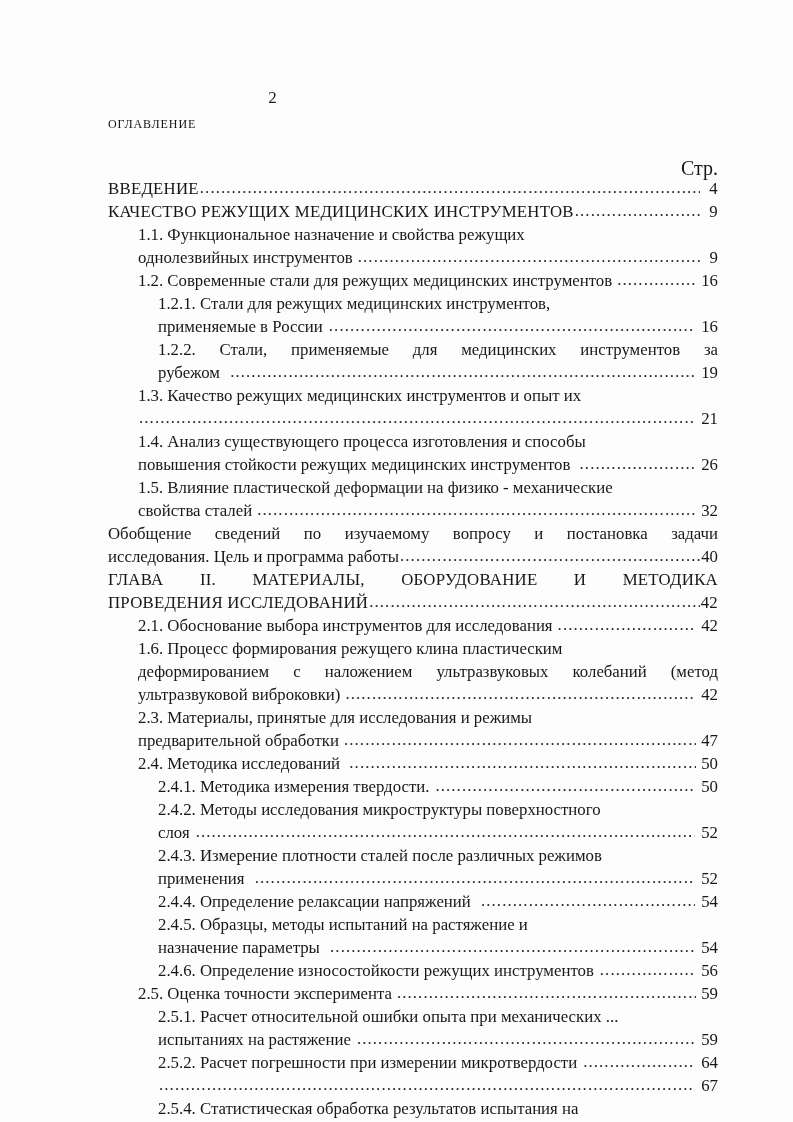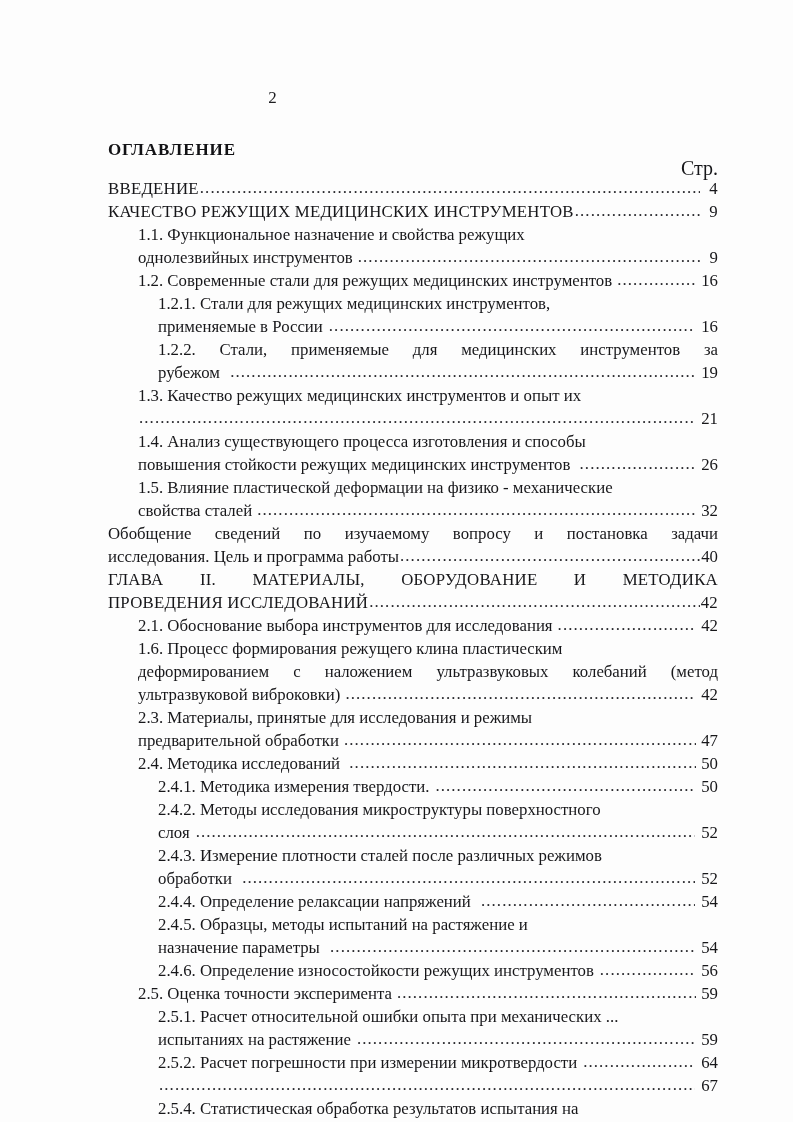--- a/index.html
+++ b/index.html
@@ -26,23 +26,23 @@
     text-align: center;
     font-size: 17px;
     line-height: 20px;
     color: #1d1d20;
   }
 
   
   .toc-heading {
     position: absolute;
     left: 108px;
-    top: 140px;
-    font-size: 17px;
-    font-weight: bold;
+    top: 117px;
+    font-size: 12px;
+    font-weight: normal;
     letter-spacing: 0.9px;
     color: #121215;
   }
 
   
   .col-label {
     position: absolute;
     left: 108px;
     top: 158px;
     width: 610px;
@@ -256,21 +256,21 @@
         <div class="plainline">2.4.2. Методы исследования микроструктуры поверхностного</div>
         <div class="leaderline">
           <span class="txt">слоя</span>
           <span class="dots">................................................................................................................................................................................................................................................................................................................................................................................................................</span>
           <span class="pg">52</span>
         </div>
       </div>
       <div class="entry lvl2">
         <div class="plainline">2.4.3. Измерение плотности сталей после различных режимов</div>
         <div class="leaderline">
-          <span class="txt">обработки </span>
+          <span class="txt">применения </span>
           <span class="dots">................................................................................................................................................................................................................................................................................................................................................................................................................</span>
           <span class="pg">52</span>
         </div>
       </div>
       <div class="entry lvl2">
         <div class="leaderline">
           <span class="txt">2.4.4. Определение релаксации напряжений </span>
           <span class="dots">................................................................................................................................................................................................................................................................................................................................................................................................................</span>
           <span class="pg">54</span>
         </div>

